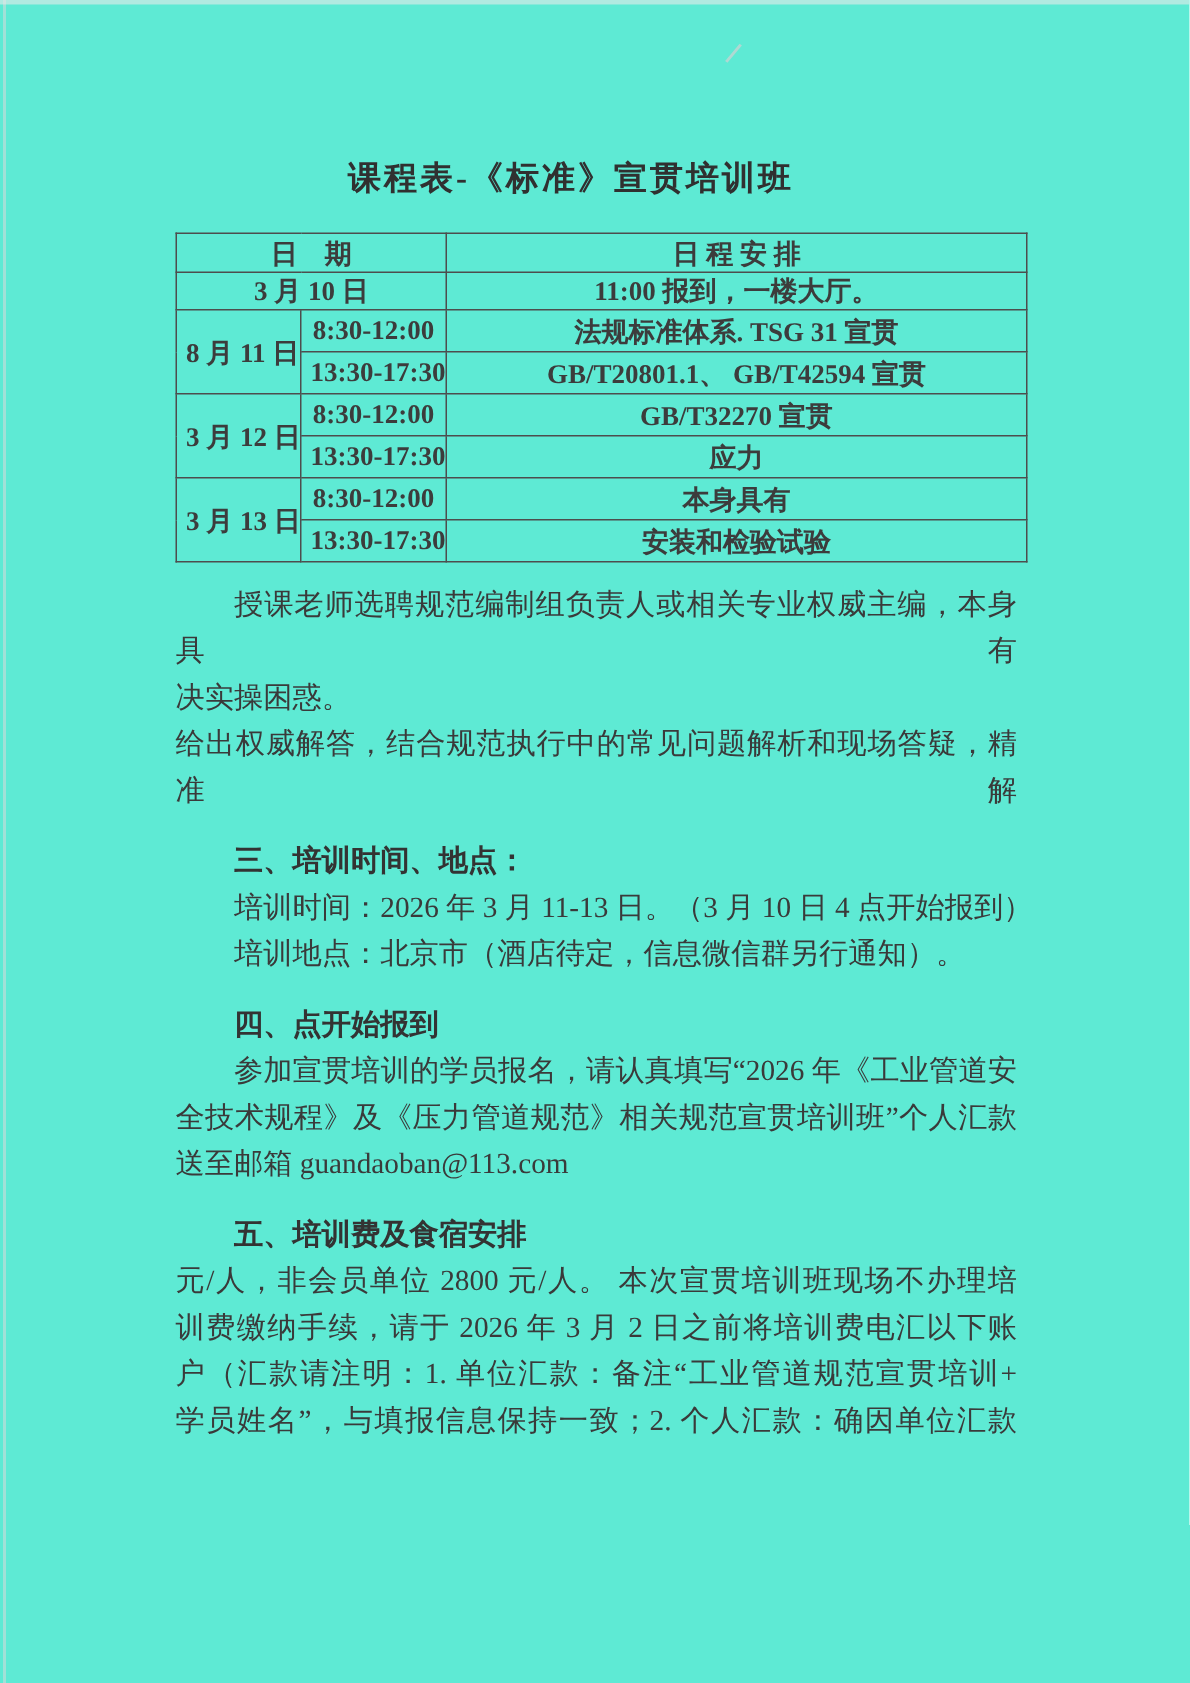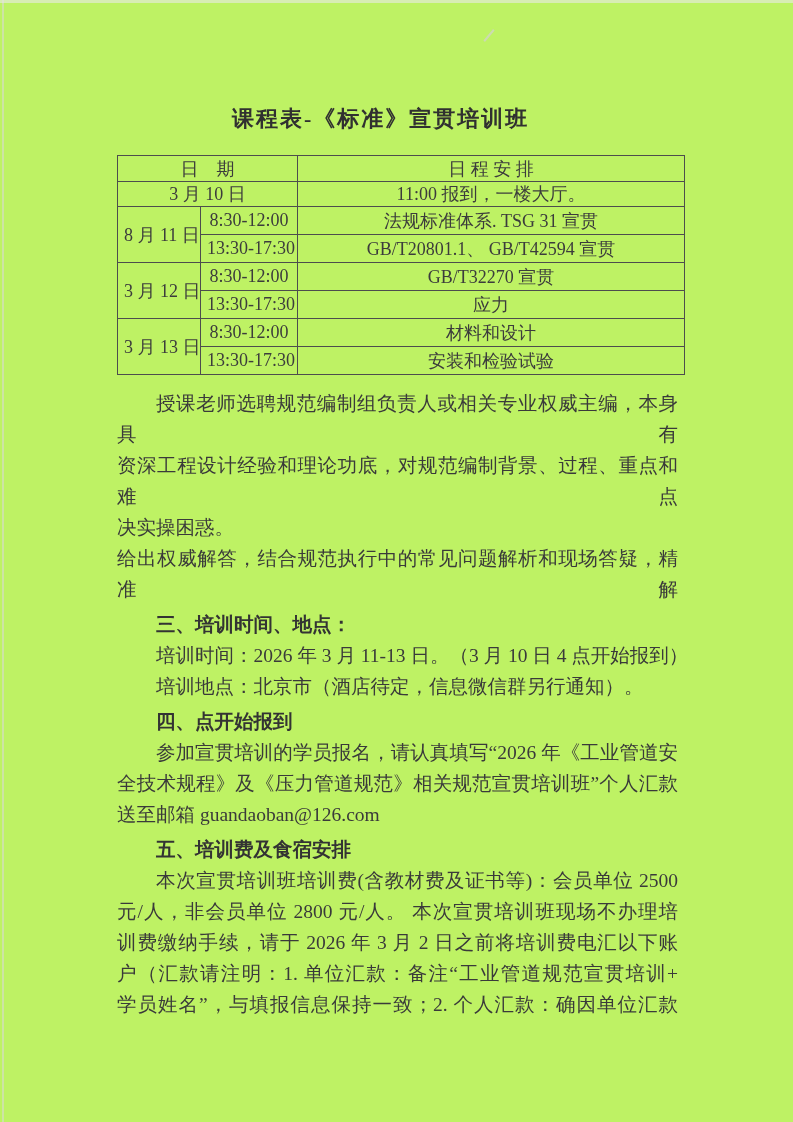--- a/index.html
+++ b/index.html
@@ -4,21 +4,21 @@
 <style>
   html, body {
     margin: 0;
     padding: 0;
     background: #ffffff;
   }
   .page {
     position: relative;
     width: 793px;
     height: 1122px;
-    background: #bef264;
+    background: #5eead4;
     overflow: hidden;
     font-family: "Liberation Serif", "DejaVu Serif", serif;
     color: #3a3a3a;
   }
   
   .scan-edge-left {
     position: absolute;
     left: 2px; top: 0;
     width: 2px; height: 1122px;
     background: #d9d9d9;
@@ -62,20 +62,21 @@
     font-size: 18px;
     color: #3c3c3c;
   }
   table.schedule td {
     border: 1.6px solid #4d4d4d;
     padding: 0 6px;
     vertical-align: middle;
     text-align: center;
     overflow: hidden;
     white-space: nowrap;
+    font-weight: bold;
   }
   tr.hdr td   { height: 25px; }
   tr.day0 td  { height: 20px; }
   tr.sess td  { height: 27px; }
   td.t-left   { text-align: left; padding-left: 9px; }
   
   .body-text {
     position: absolute;
     left: 117px; top: 388px;
     width: 561px;
@@ -88,21 +89,21 @@
   }
   .just {
     white-space: normal;
     text-align: justify;
     text-align-last: justify;
   }
   .indent { text-indent: 39px; }
   .heading {
     font-weight: bold;
     text-indent: 39px;
-    margin-top: 4px;
+    margin-top: 16px;
     color: #333333;
   }
 </style>
 </head>
 <body>
 
 <div class="page">
 
   <div class="scan-edge-left"></div>
   <div class="scan-edge-top"></div>
@@ -140,55 +141,53 @@
         <td class="t-left">8:30-12:00</td>
         <td>GB/T32270 宣贯</td>
       </tr>
       <tr class="sess">
         <td class="t-left">13:30-17:30</td>
         <td>应力</td>
       </tr>
       <tr class="sess">
         <td rowspan="2">3 月 13 日</td>
         <td class="t-left">8:30-12:00</td>
-        <td>材料和设计</td>
+        <td>本身具有</td>
       </tr>
       <tr class="sess">
         <td class="t-left">13:30-17:30</td>
         <td>安装和检验试验</td>
       </tr>
     </tbody>
       </table>
   </div>
 
   <div class="body-text">
 
     <div>
       <div class="line just indent">授课老师选聘规范编制组负责人或相关专业权威主编，本身具有</div>
-      <div class="line just">资深工程设计经验和理论功底，对规范编制背景、过程、重点和难点</div>
       <div class="line">决实操困惑。</div>
       <div class="line just">给出权威解答，结合规范执行中的常见问题解析和现场答疑，精准解</div>
     </div>
 
     <div>
       <div class="line heading">三、培训时间、地点：</div>
       <div class="line indent">培训时间：2026 年 3 月 11-13 日。（3 月 10 日 4 点开始报到）</div>
       <div class="line indent">培训地点：北京市（酒店待定，信息微信群另行通知）。</div>
     </div>
 
     <div>
       <div class="line heading">四、点开始报到</div>
       <div class="line just indent">参加宣贯培训的学员报名，请认真填写“2026 年《工业管道安</div>
       <div class="line just">全技术规程》及《压力管道规范》相关规范宣贯培训班”个人汇款</div>
-      <div class="line">送至邮箱 guandaoban@126.com</div>
+      <div class="line">送至邮箱 guandaoban@113.com</div>
     </div>
 
     <div>
       <div class="line heading">五、培训费及食宿安排</div>
-      <div class="line just indent">本次宣贯培训班培训费(含教材费及证书等)：会员单位 2500</div>
       <div class="line just">元/人，非会员单位 2800 元/人。 本次宣贯培训班现场不办理培</div>
       <div class="line just">训费缴纳手续，请于 2026 年 3 月 2 日之前将培训费电汇以下账</div>
       <div class="line just">户（汇款请注明：1. 单位汇款：备注“工业管道规范宣贯培训+</div>
       <div class="line just">学员姓名”，与填报信息保持一致；2. 个人汇款：确因单位汇款</div>
 
     </div>
 
   </div>
 
 </div>

